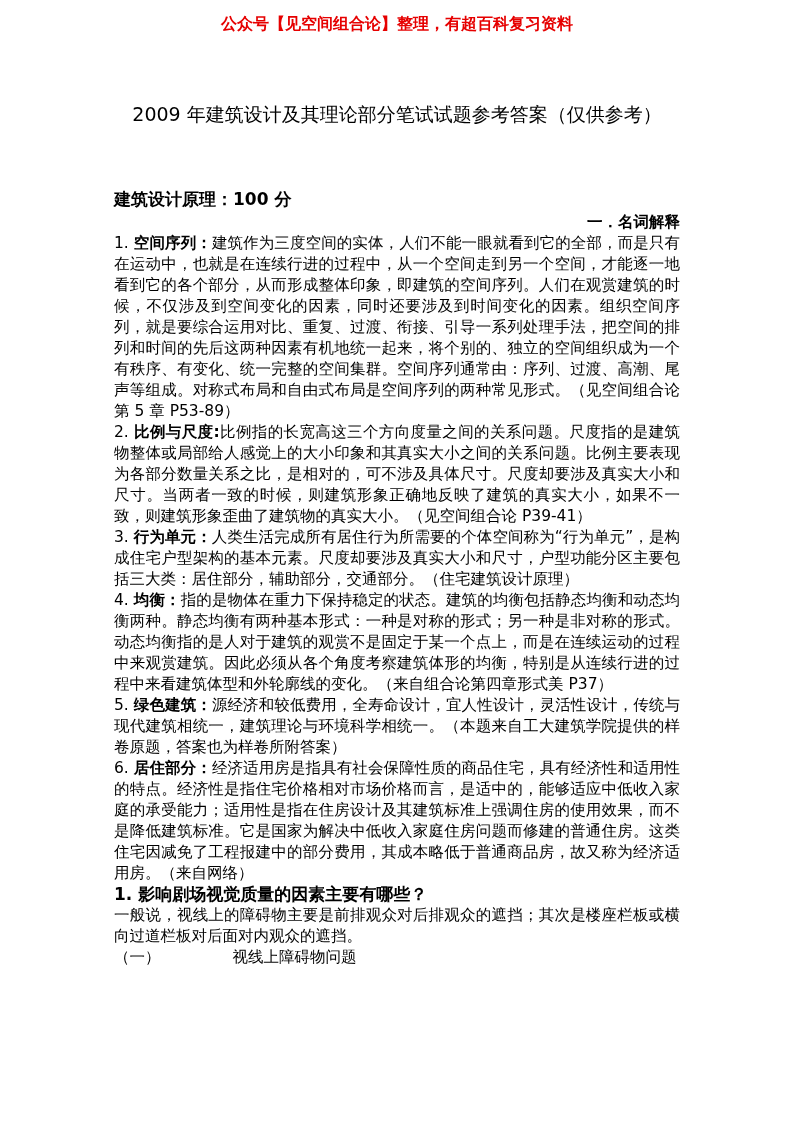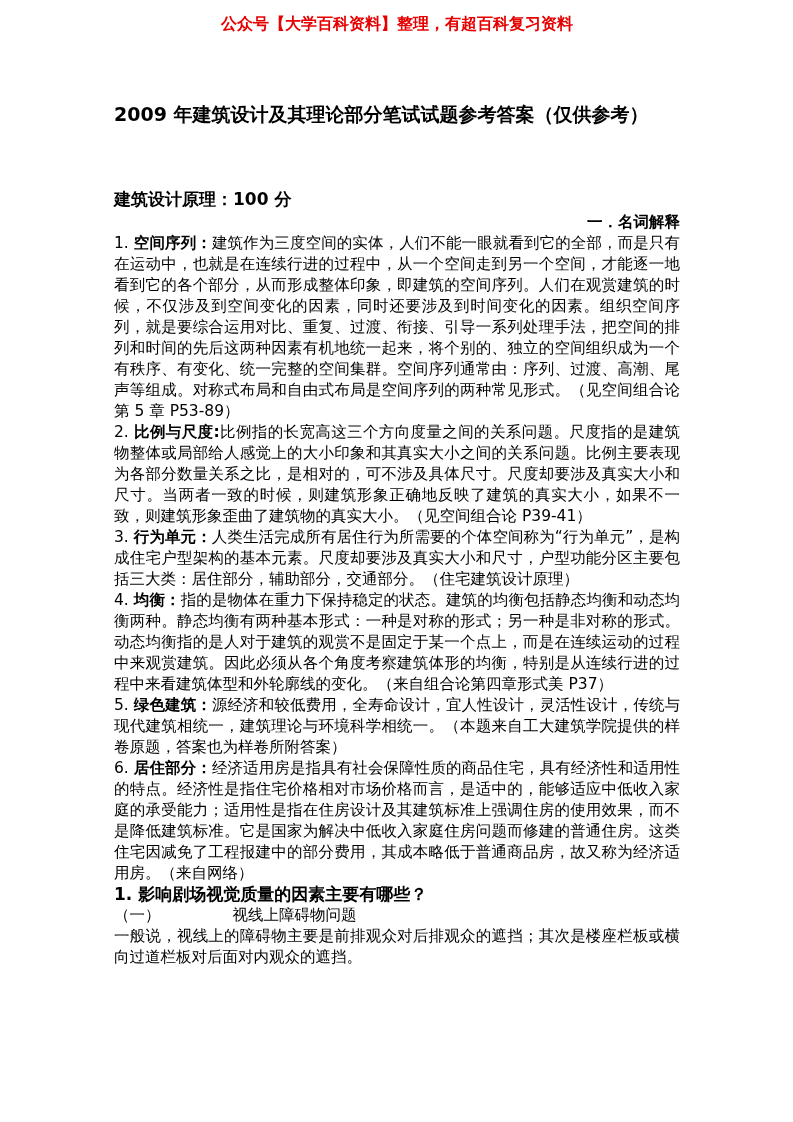--- a/index.html
+++ b/index.html
@@ -23,23 +23,23 @@
     color: #e60000;
     font-family: "Liberation Serif", "DejaVu Serif", serif;
     font-weight: bold;
     font-size: 16px;
     line-height: 22px;
     text-align: center;
     margin: 0;
   }
   .doc-title {
     font-size: 19px;
-    font-weight: bold;
+    font-weight: normal;
     line-height: 26px;
-    text-align: left;
+    text-align: center;
     margin: 66px 0 0 0;
   }
   .course-heading {
     font-size: 17px;
     font-weight: bold;
     line-height: 23px;
     margin: 61px 0 0 0;
   }
   .part-heading {
     font-size: 15.5px;
@@ -66,21 +66,21 @@
   .answer-gap {
     display: inline-block;
     width: 72px;
   }
 </style>
 </head>
 <body>
 
 <div class="page">
 
-  <p class="notice">公众号【大学百科资料】整理，有超百科复习资料</p>
+  <p class="notice">公众号【见空间组合论】整理，有超百科复习资料</p>
 
   <h1 class="doc-title">2009 年建筑设计及其理论部分笔试试题参考答案（仅供参考）</h1>
 
   <h2 class="course-heading">建筑设计原理：100 分</h2>
 
   <h3 class="part-heading">一．名词解释</h3>
 
   <p class="body"><span>1.</span> <span class="term-name">空间序列：</span><span>建筑作为三度空间的实体，人们不能一眼就看到它的全部，而是只有在运动中，也就是在连续行进的过程中，从一个空间走到另一个空间，才能逐一地看到它的各个部分，从而形成整体印象，即建筑的空间序列。人们在观赏建筑的时候，不仅涉及到空间变化的因素，同时还要涉及到时间变化的因素。组织空间序列，就是要综合运用对比、重复、过渡、衔接、引导一系列处理手法，把空间的排列和时间的先后这两种因素有机地统一起来，将个别的、独立的空间组织成为一个有秩序、有变化、统一完整的空间集群。空间序列通常由：序列、过渡、高潮、尾声等组成。对称式布局和自由式布局是空间序列的两种常见形式。（见空间组合论第 5 章 P53-89）</span></p>
 
   <p class="body"><span>2.</span> <span class="term-name">比例与尺度:</span><span>比例指的长宽高这三个方向度量之间的关系问题。尺度指的是建筑物整体或局部给人感觉上的大小印象和其真实大小之间的关系问题。比例主要表现为各部分数量关系之比，是相对的，可不涉及具体尺寸。尺度却要涉及真实大小和尺寸。当两者一致的时候，则建筑形象正确地反映了建筑的真实大小，如果不一致，则建筑形象歪曲了建筑物的真实大小。（见空间组合论 P39-41）</span></p>
@@ -89,18 +89,18 @@
 
   <p class="body"><span>4.</span> <span class="term-name">均衡：</span><span>指的是物体在重力下保持稳定的状态。建筑的均衡包括静态均衡和动态均衡两种。静态均衡有两种基本形式：一种是对称的形式；另一种是非对称的形式。动态均衡指的是人对于建筑的观赏不是固定于某一个点上，而是在连续运动的过程中来观赏建筑。因此必须从各个角度考察建筑体形的均衡，特别是从连续行进的过程中来看建筑体型和外轮廓线的变化。（来自组合论第四章形式美 P37）</span></p>
 
   <p class="body"><span>5.</span> <span class="term-name">绿色建筑：</span><span>源经济和较低费用，全寿命设计，宜人性设计，灵活性设计，传统与现代建筑相统一，建筑理论与环境科学相统一。（本题来自工大建筑学院提供的样卷原题，答案也为样卷所附答案）</span></p>
 
   <p class="body"><span>6.</span> <span class="term-name">居住部分：</span><span>经济适用房是指具有社会保障性质的商品住宅，具有经济性和适用性的特点。经济性是指住宅价格相对市场价格而言，是适中的，能够适应中低收入家庭的承受能力；适用性是指在住房设计及其建筑标准上强调住房的使用效果，而不是降低建筑标准。它是国家为解决中低收入家庭住房问题而修建的普通住房。这类住宅因减免了工程报建中的部分费用，其成本略低于普通商品房，故又称为经济适用房。（来自网络）</span></p>
 
 
   <p class="question">1. 影响剧场视觉质量的因素主要有哪些？</p>
 
+  <p class="body">一般说，视线上的障碍物主要是前排观众对后排观众的遮挡；其次是楼座栏板或横向过道栏板对后面对内观众的遮挡。</p>
+
   <p class="body"><span>（一）</span><span class="answer-gap"></span><span>视线上障碍物问题</span></p>
-
-  <p class="body">一般说，视线上的障碍物主要是前排观众对后排观众的遮挡；其次是楼座栏板或横向过道栏板对后面对内观众的遮挡。</p>
 
 
 </div>
 
 </body></html>

